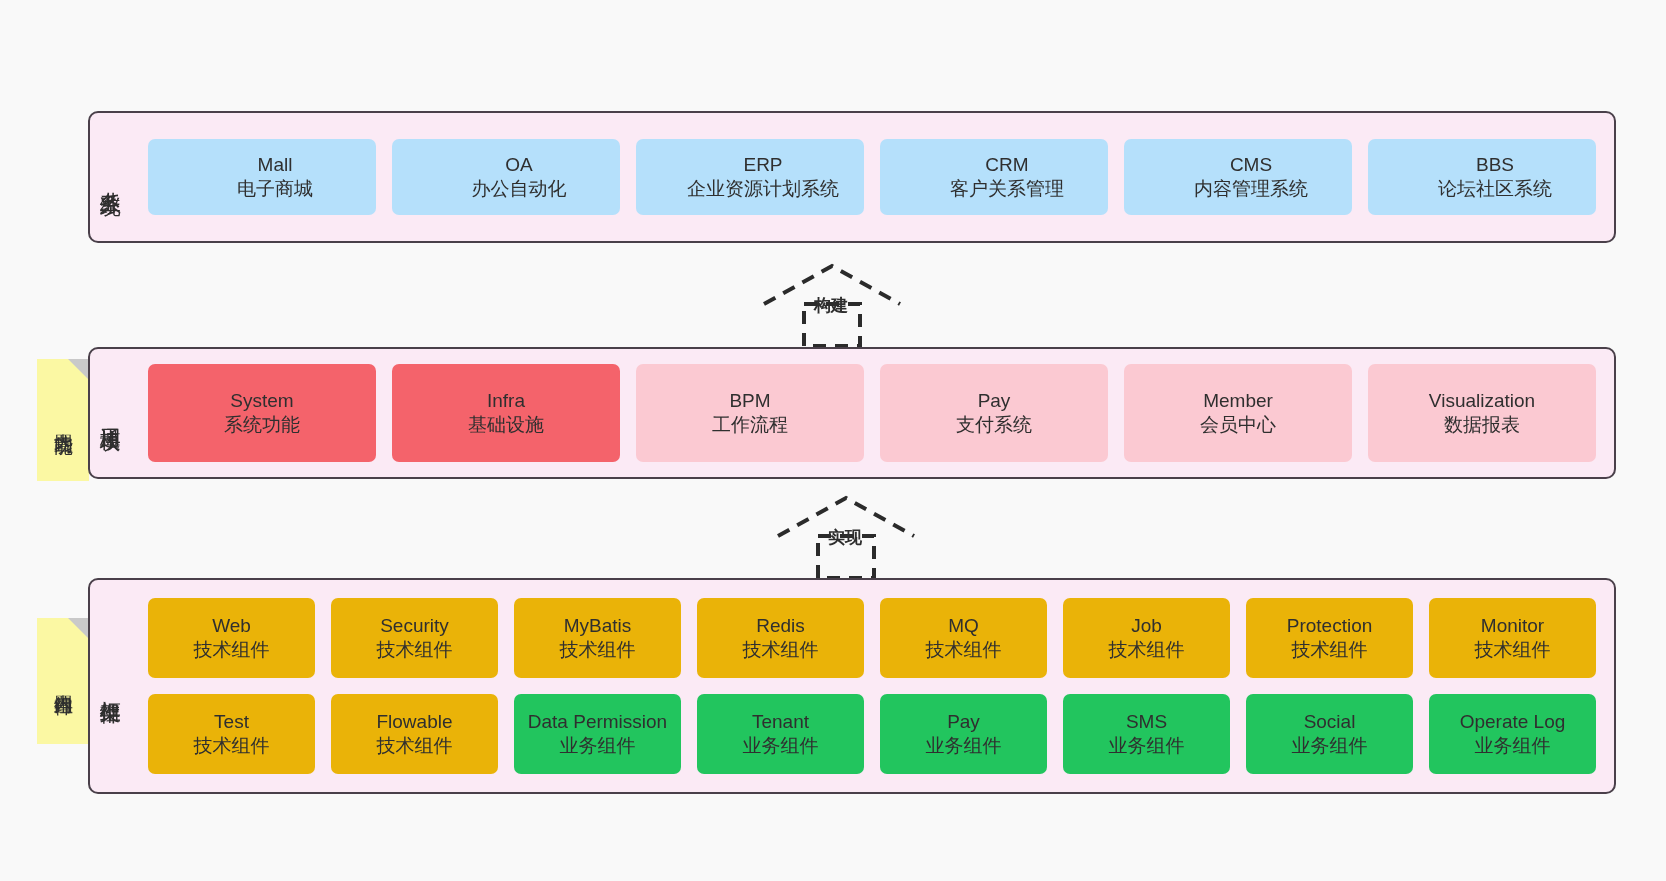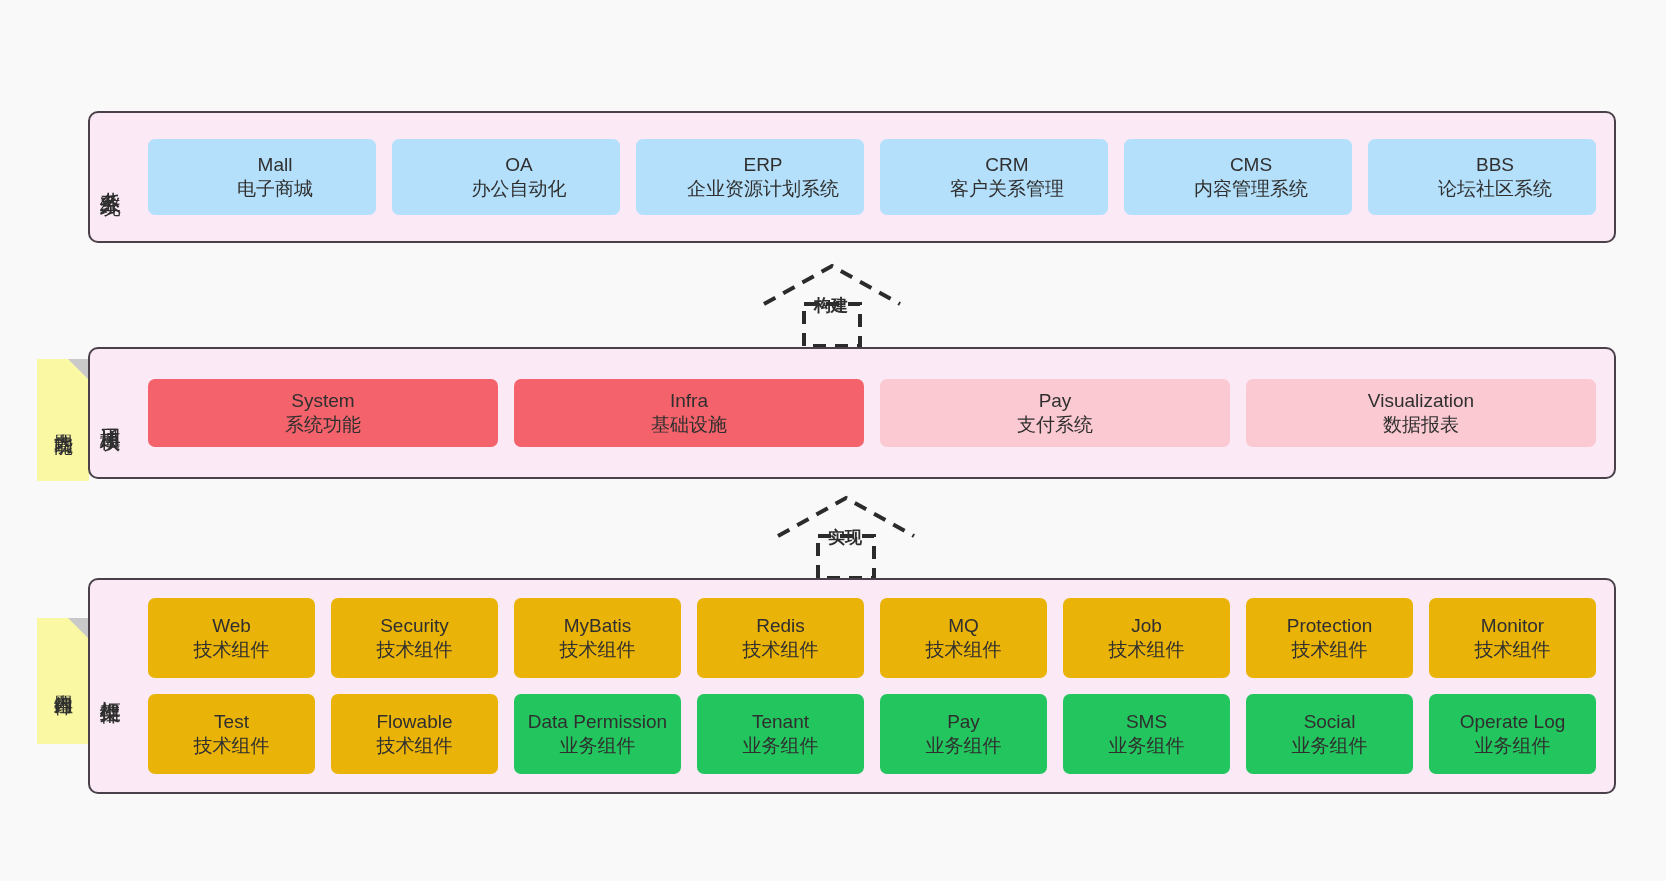--- a/index.html
+++ b/index.html
@@ -81,21 +81,21 @@
   .card .t1{white-space:nowrap;}
   .card .t2{white-space:nowrap;}
   .card.wrap .t1{white-space:normal;}
   .c-blue{background:#b5e0fb;padding-left:30px;}
   .c-red{background:#f4636b;}
   .c-pink{background:#fbc9d2;}
   .c-green{background:#eab308;}
   .c-lgreen{background:#22c55e;}
 
   .sys-card{height:76px;}
-  .mod-card{height:68px;}
+  .mod-card{height:98px;}
   .fw-card{height:80px;}
 
   
   .note{
     position:absolute;
     background:#fbf8a3;
     width:52px;
     display:flex;
     align-items:center;
     justify-content:center;
@@ -181,22 +181,30 @@
     <div class="layer-body">
       <div class="card c-red mod-card">
         <span class="t1">System</span>
         <span class="t2">系统功能</span>
       </div>
       <div class="card c-red mod-card">
         <span class="t1">Infra</span>
         <span class="t2">基础设施</span>
       </div>
       <div class="card c-pink mod-card">
+        <span class="t1">BPM</span>
+        <span class="t2">工作流程</span>
+      </div>
+      <div class="card c-pink mod-card">
         <span class="t1">Pay</span>
         <span class="t2">支付系统</span>
+      </div>
+      <div class="card c-pink mod-card">
+        <span class="t1">Member</span>
+        <span class="t2">会员中心</span>
       </div>
       <div class="card c-pink mod-card">
         <span class="t1">Visualization</span>
         <span class="t2">数据报表</span>
       </div>
     </div>
   </div>
 
   <div class="conn" style="left:766px;top:490px;width:160px;height:90px;">
     <svg width="160" height="90" viewBox="0 0 160 90">

